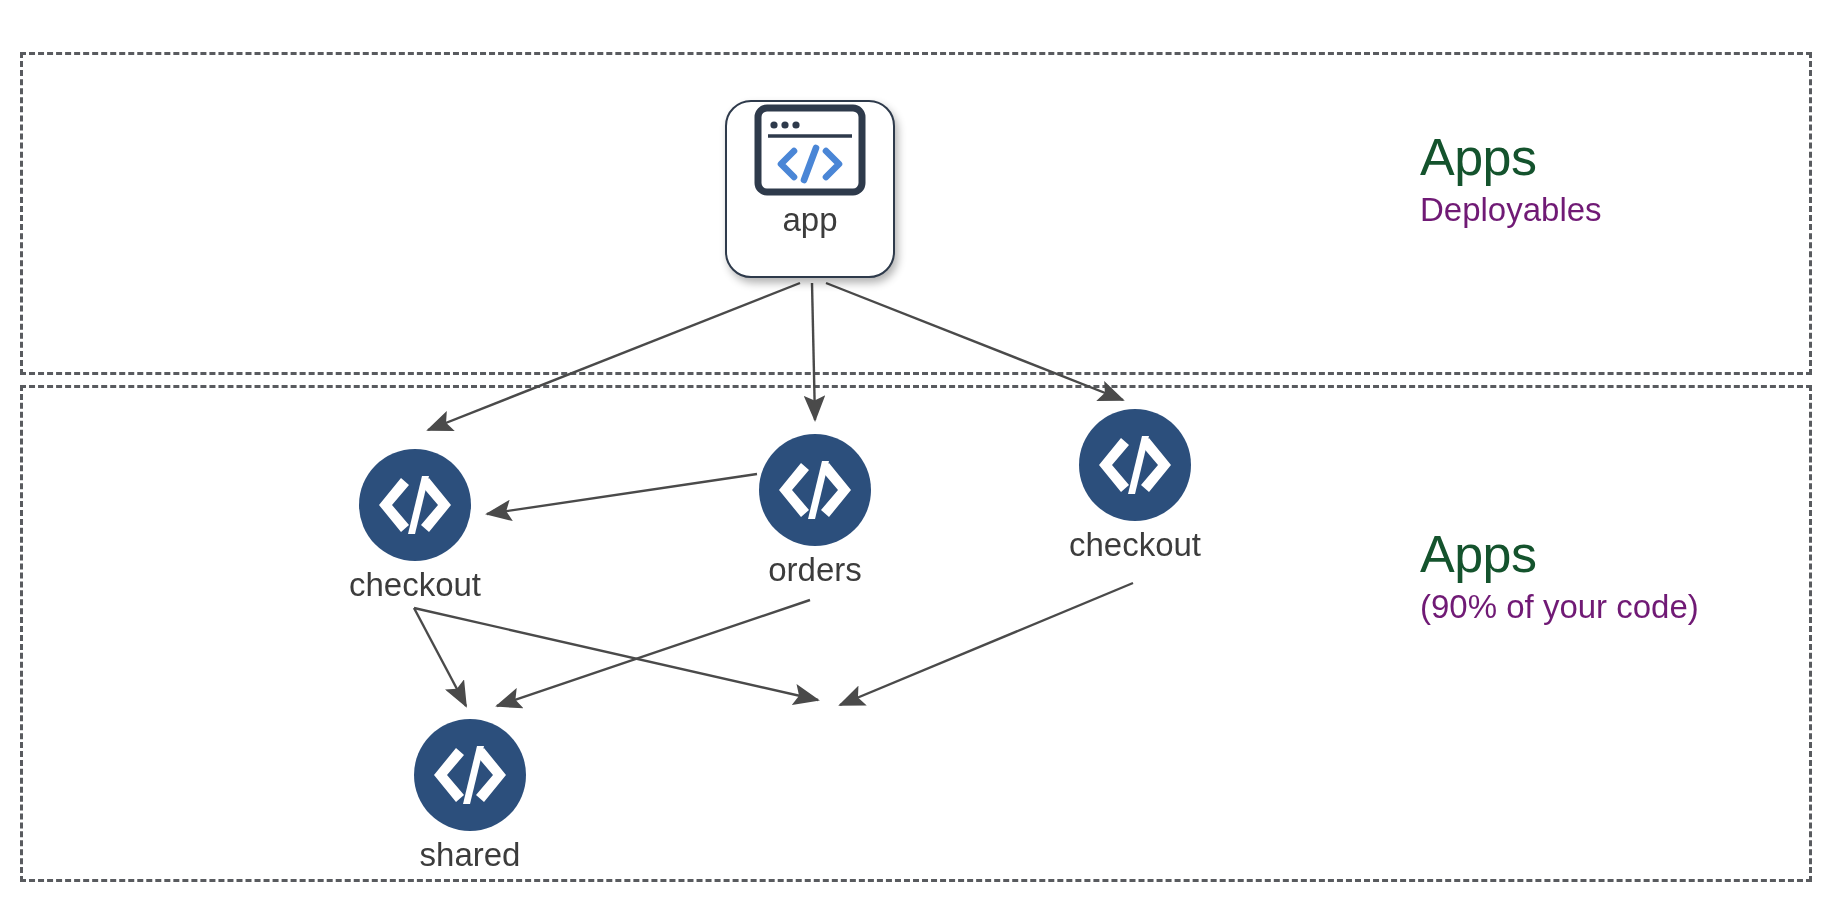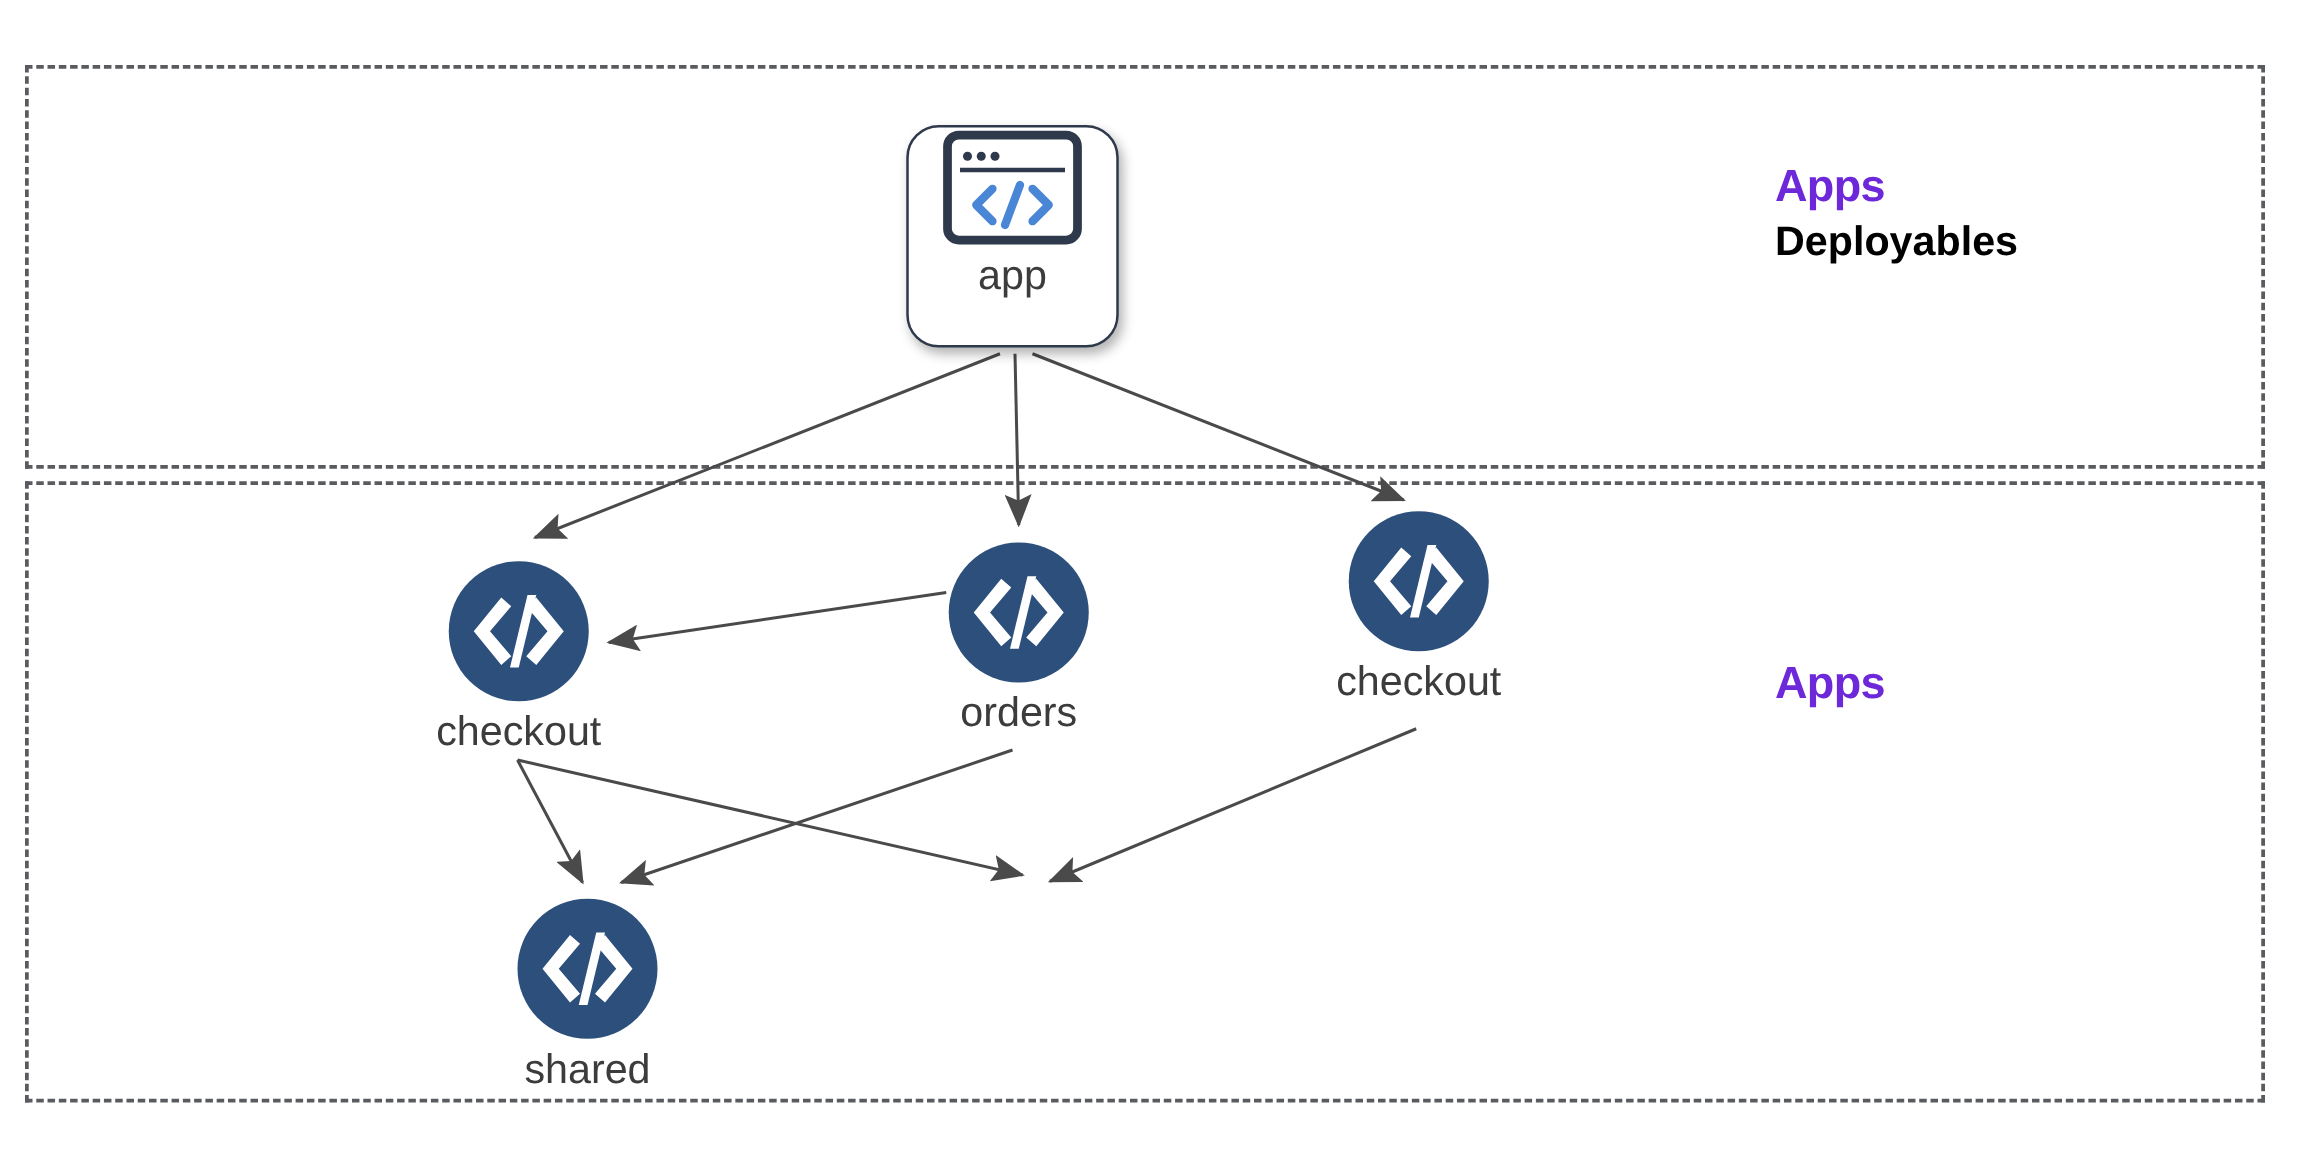--- a/index.html
+++ b/index.html
@@ -39,31 +39,31 @@
     height: 497px;
   }
 
   
   .zone-caption {
     position: absolute;
     color: #3c3c3c;
     white-space: nowrap;
   }
   .zone-caption .cap-title {
-    font-size: 36px;
-    font-weight: bold;
+    font-size: 52px;
+    font-weight: normal;
     line-height: 1.05;
     letter-spacing: -0.5px;
-    color: #6d28d9;
+    color: #14532d;
   }
   .zone-caption .cap-sub {
     font-size: 33px;
-    font-weight: bold;
+    font-weight: normal;
     line-height: 1.25;
-    color: #000000;
+    color: #701a75;
     margin-top: 4px;
   }
   #caption-apps {
     left: 1420px;
     top: 130px;
   }
   #caption-libs {
     left: 1420px;
     top: 527px;
   }
@@ -253,15 +253,16 @@
   </div>
 
 
   <div class="zone-caption" id="caption-apps">
     <div class="cap-title">Apps</div>
     <div class="cap-sub">Deployables</div>
   </div>
 
   <div class="zone-caption" id="caption-libs">
     <div class="cap-title">Apps</div>
+    <div class="cap-sub">(90% of your code)</div>
   </div>
 
 </div>
 
 </body></html>

